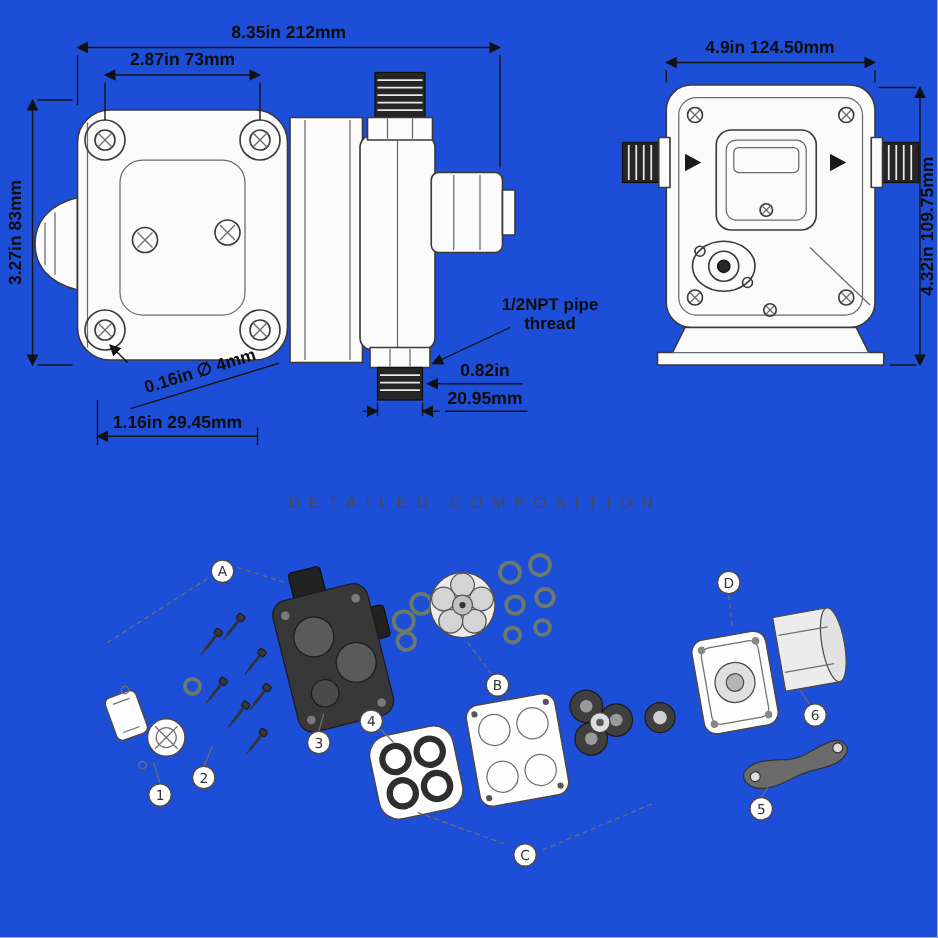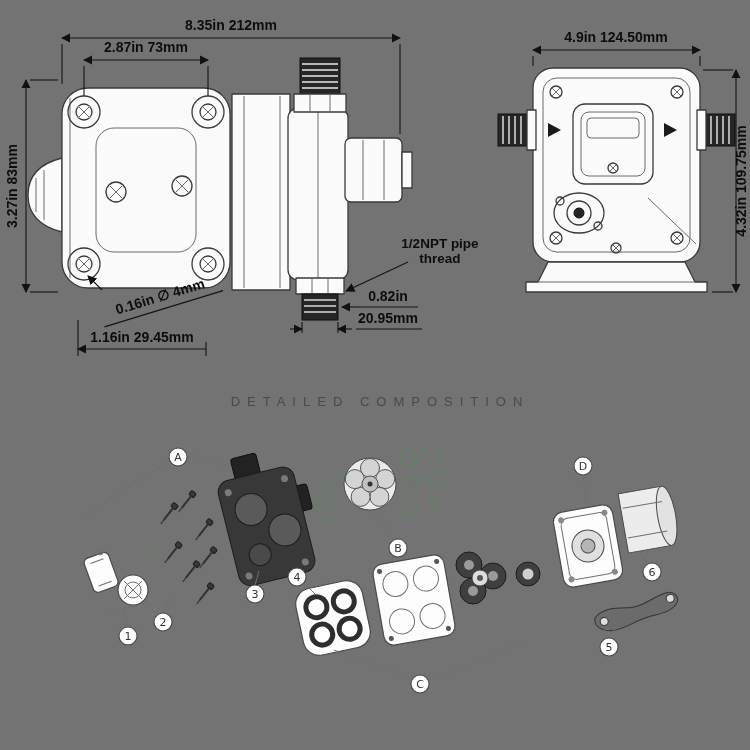--- a/index.html
+++ b/index.html
@@ -1,16 +1,16 @@
 <!DOCTYPE html>
 <html><head>
 <meta charset="utf-8">
 <style>
   html,body{margin:0;padding:0;background:#fff}
-  .stage{position:relative;width:750px;height:750px;background:#737373;overflow:hidden}
+  .stage{position:relative;width:750px;height:750px;background:#1d4ed8;overflow:hidden}
   svg{display:block}
   
   .ln{fill:none;stroke:#3a3a3a;stroke-width:1.3;stroke-linejoin:round;stroke-linecap:round}
   .lnf{fill:#fbfbfb;stroke:#3a3a3a;stroke-width:1.3;stroke-linejoin:round}
   .thin{fill:none;stroke:#6a6a6a;stroke-width:1}
   .dark{fill:#262626;stroke:#111;stroke-width:1}
   .hatch{stroke:#e9e9e9;stroke-width:1.4}
   .dim{fill:none;stroke:#141414;stroke-width:1.1}
   .dimtxt{font:bold 14px "Liberation Sans",sans-serif;fill:#0d0d0d}
   .callout{font:bold 13.5px "Liberation Sans",sans-serif;fill:#0d0d0d}

